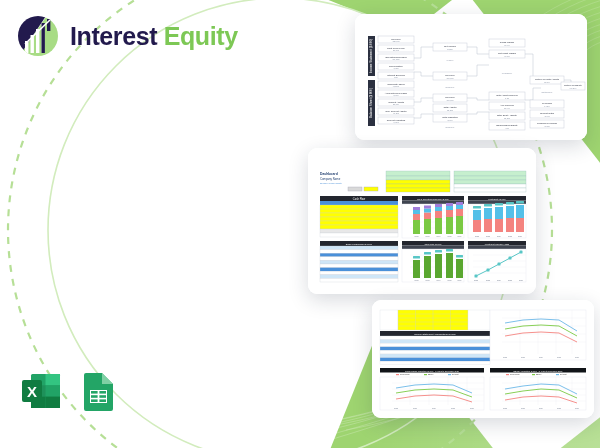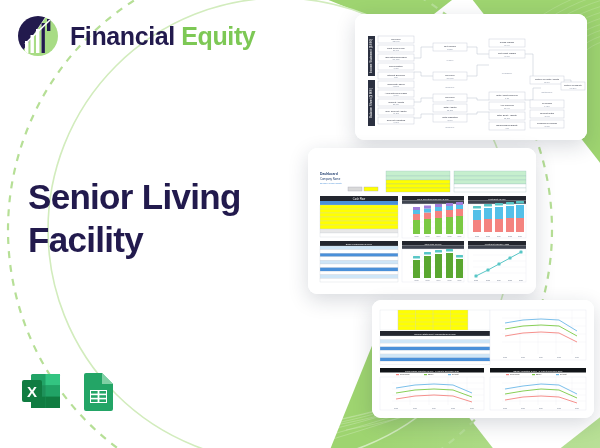--- a/index.html
+++ b/index.html
@@ -132,28 +132,24 @@
           <rect x="14.5" y="21" width="3.4" height="18" fill="#ffffff"></rect>
           <rect x="20" y="15" width="3.4" height="24" fill="#ffffff"></rect>
           <rect x="25.5" y="9" width="3.4" height="30" fill="#ffffff"></rect>
           <rect x="25.5" y="9" width="3.4" height="30" fill="#221a4d"></rect>
           <rect x="31" y="5" width="3.4" height="12" fill="#221a4d"></rect>
           <path d="M9 30 L34 6" stroke="#ffffff" stroke-width="1.6" fill="none"></path>
         </g>
       </svg>
     </div>
     <div class="brand">
-      <span class="b1">Financial</span><span>&nbsp;</span><span class="b2">Equity</span>
+      <span class="b1">Interest</span><span>&nbsp;</span><span class="b2">Equity</span>
     </div>
   </div>
 
-  <div class="headline">
-    <div>Senior Living</div>
-    <div>Facility</div>
-  </div>
 
   <div class="filetypes">
     <div title="Microsoft Excel">
       <svg width="46" height="46" viewBox="0 0 46 46">
         <rect x="13" y="6" width="29" height="34" rx="1.5" fill="#21a366"></rect>
         <rect x="27.5" y="6" width="14.5" height="11.3" fill="#33c481"></rect>
         <rect x="27.5" y="17.3" width="14.5" height="11.3" fill="#21a366"></rect>
         <rect x="27.5" y="28.6" width="14.5" height="11.4" fill="#107c41"></rect>
         <rect x="13" y="17.3" width="14.5" height="11.3" fill="#185c37" opacity=".25"></rect>
         <rect x="13" y="28.6" width="14.5" height="11.4" fill="#107c41"></rect>

